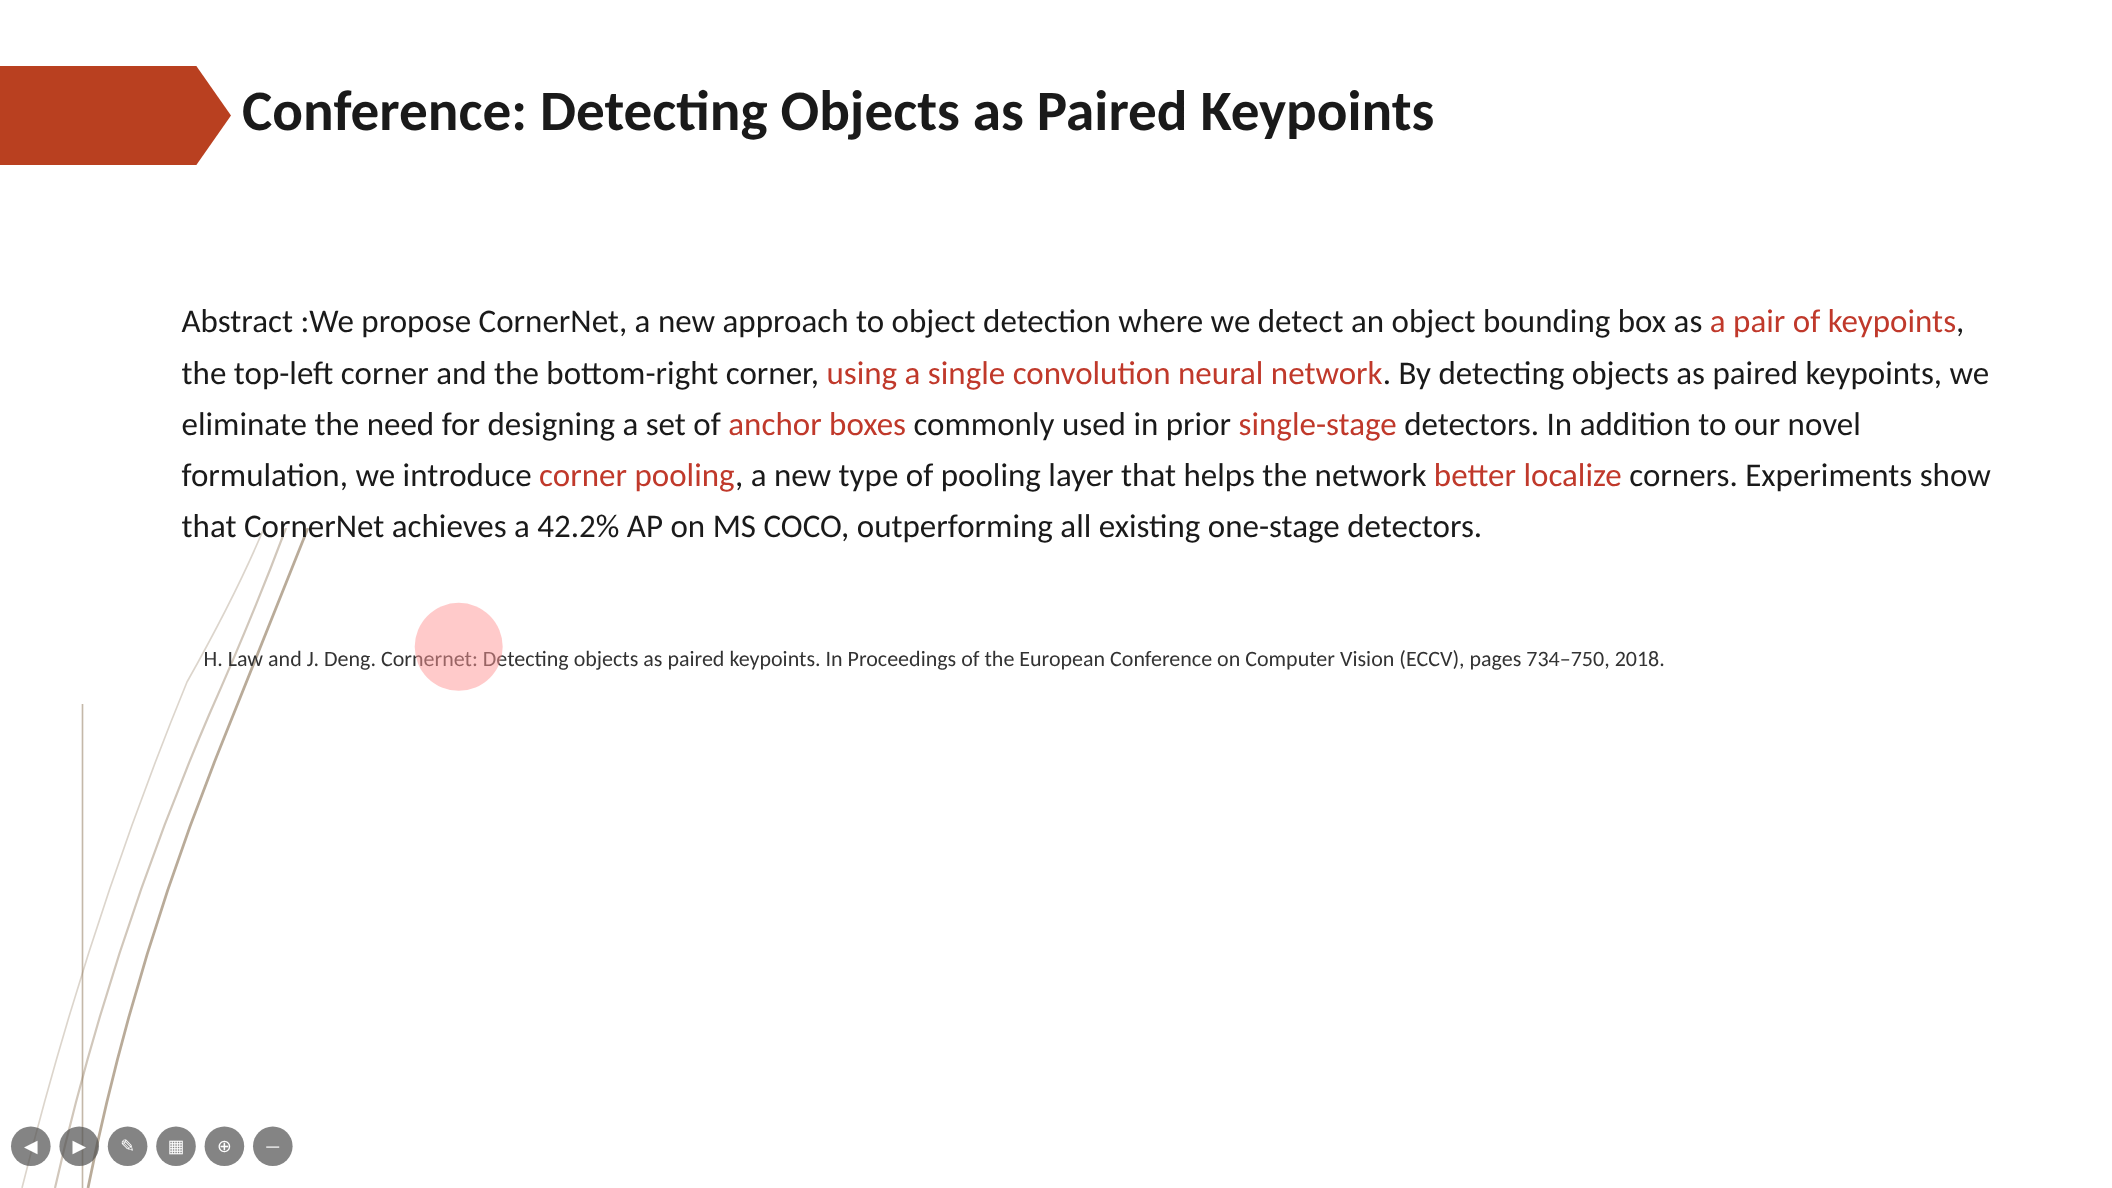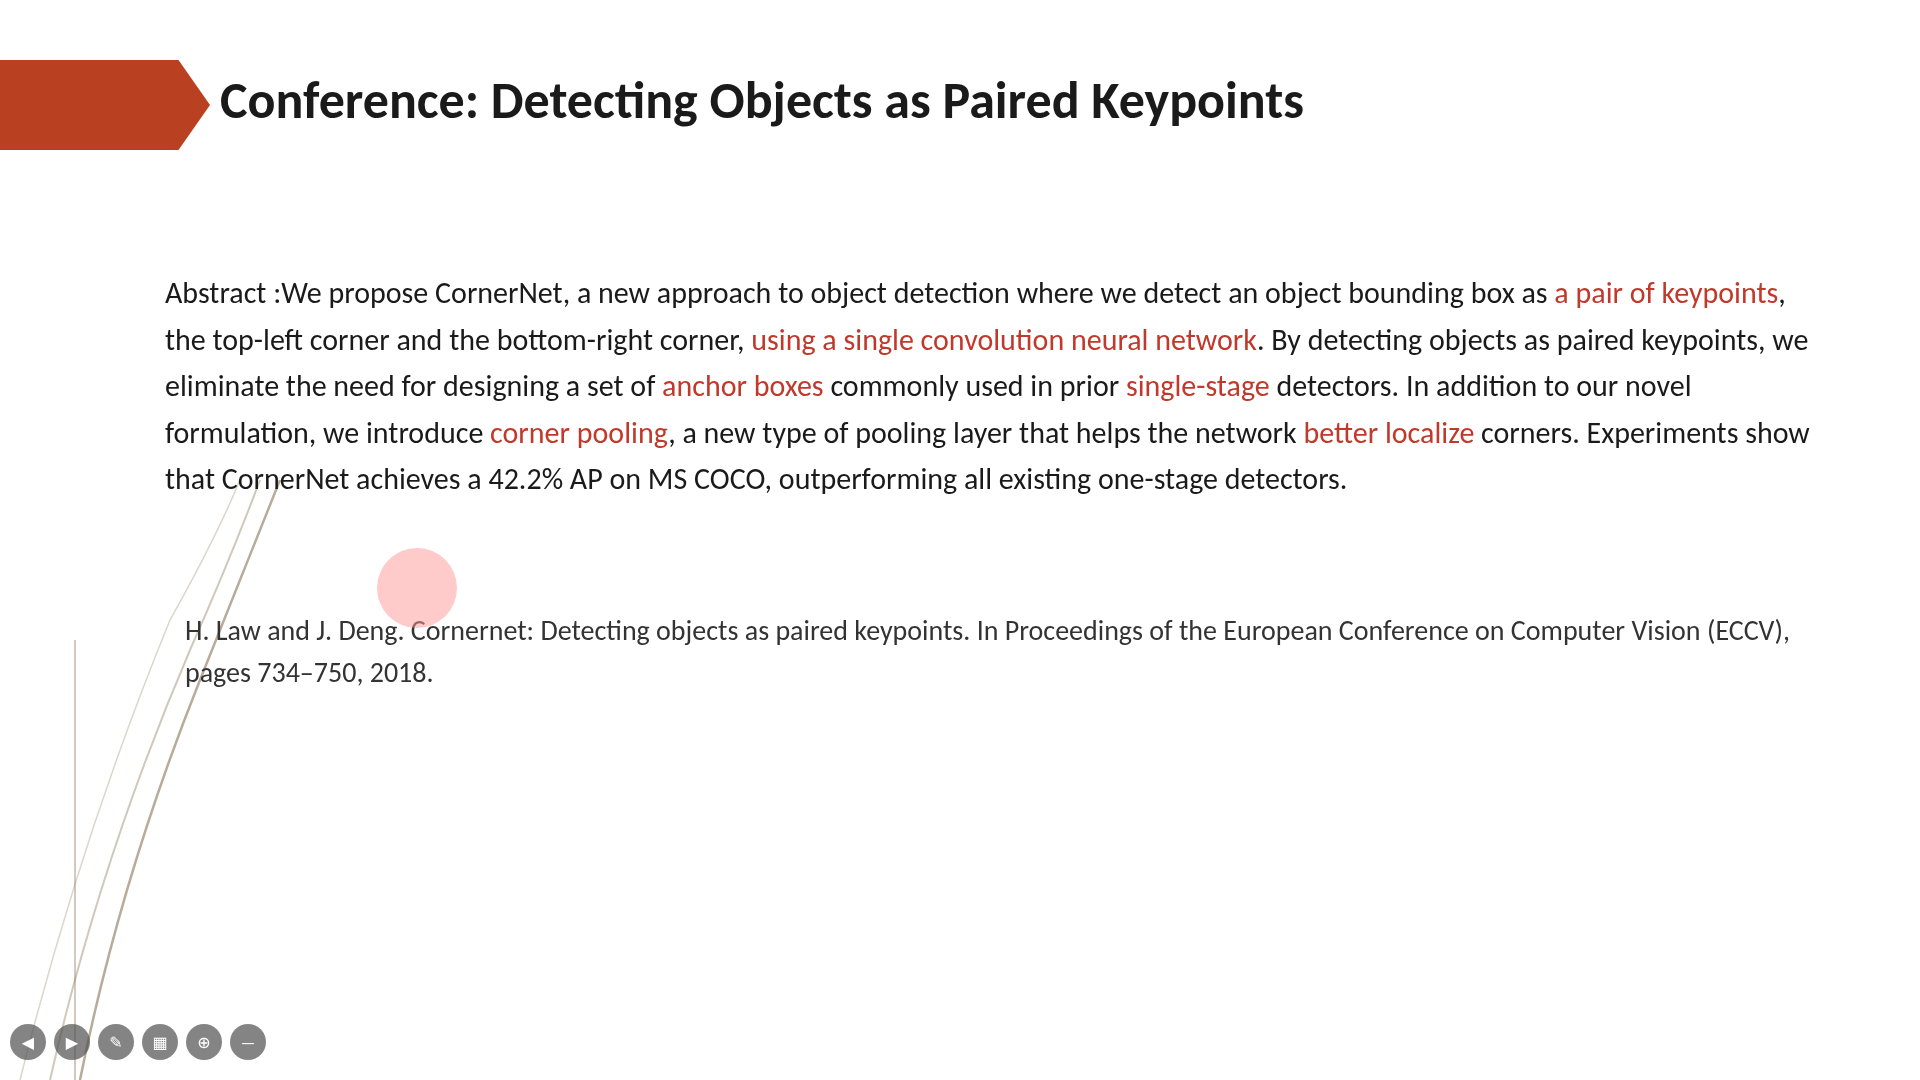--- a/index.html
+++ b/index.html
@@ -54,24 +54,24 @@
       color: #1a1a1a;
     }
 
     .text-red {
       color: #c0392b;
     }
 
     
     .citation-container {
       position: absolute;
-      top: 610px;
+      top: 584px;
       left: 185px;
       right: 100px;
-      font-size: 28px;
+      font-size: 20px;
       color: #333333;
       line-height: 1.5;
     }
 
     
     .cursor-circle {
       position: absolute;
       top: 548px;
       left: 377px;
       width: 80px;

